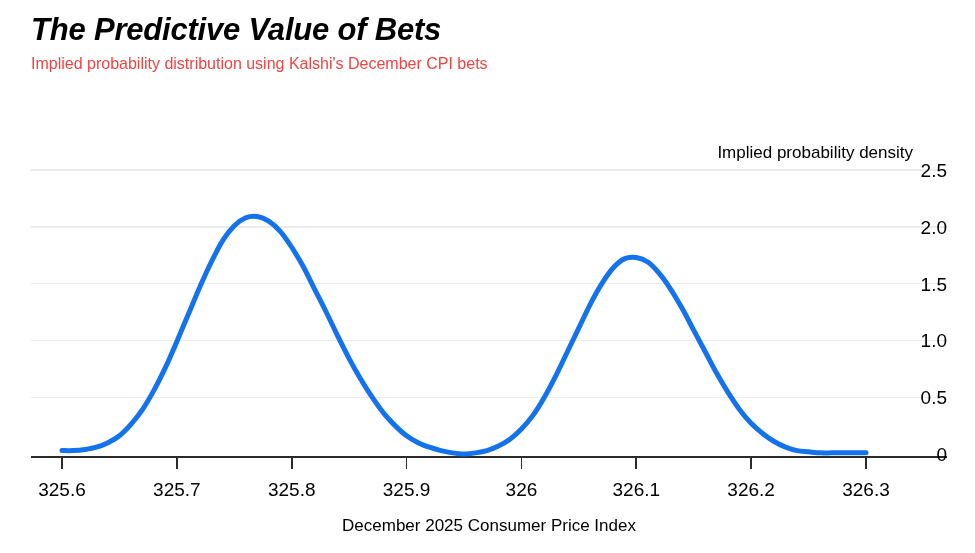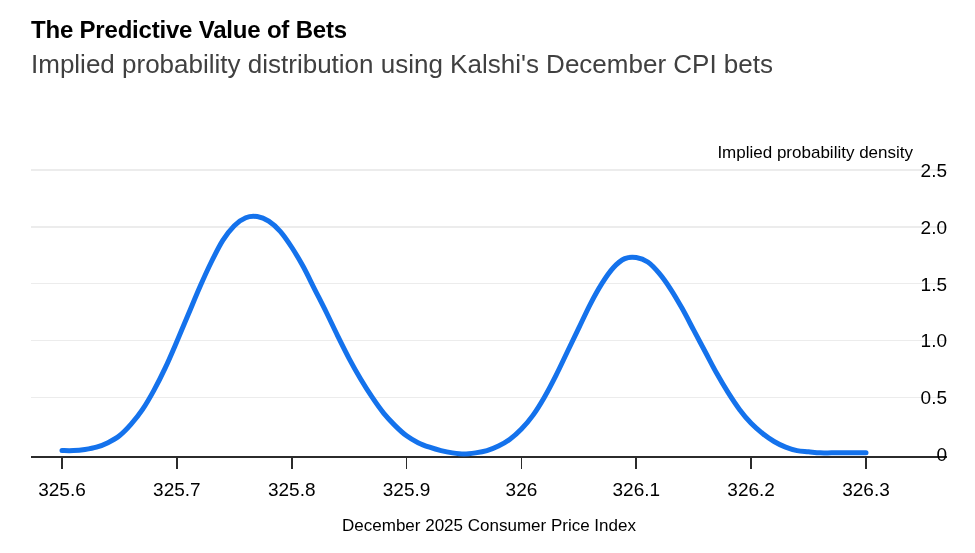--- a/index.html
+++ b/index.html
@@ -21,33 +21,34 @@
     height: 553px;
     background: #ffffff;
   }
   .header {
     position: absolute;
     left: 31px;
     top: 14px;
     width: 920px;
   }
   .chart-title {
-    font-size: 24px;
+    font-size: 31px;
     font-weight: bold;
     letter-spacing: -0.2px;
     line-height: 32px;
     color: #000000;
     margin: 0;
     white-space: nowrap;
+    font-style: italic;
   }
   .chart-subtitle {
-    font-size: 26px;
+    font-size: 16px;
     font-weight: normal;
     line-height: 28px;
-    color: #404040;
+    color: #ef4444;
     margin: 4px 0 9px 0;
     white-space: nowrap;
   }
   .plot-wrap {
     position: absolute;
     left: 0;
     top: 0;
     width: 975px;
     height: 553px;
   }

